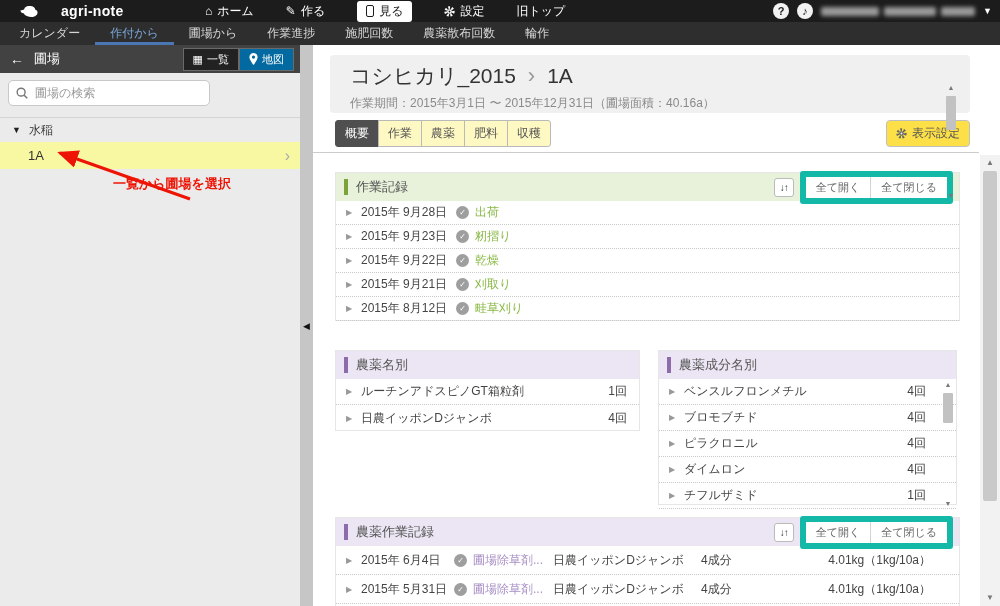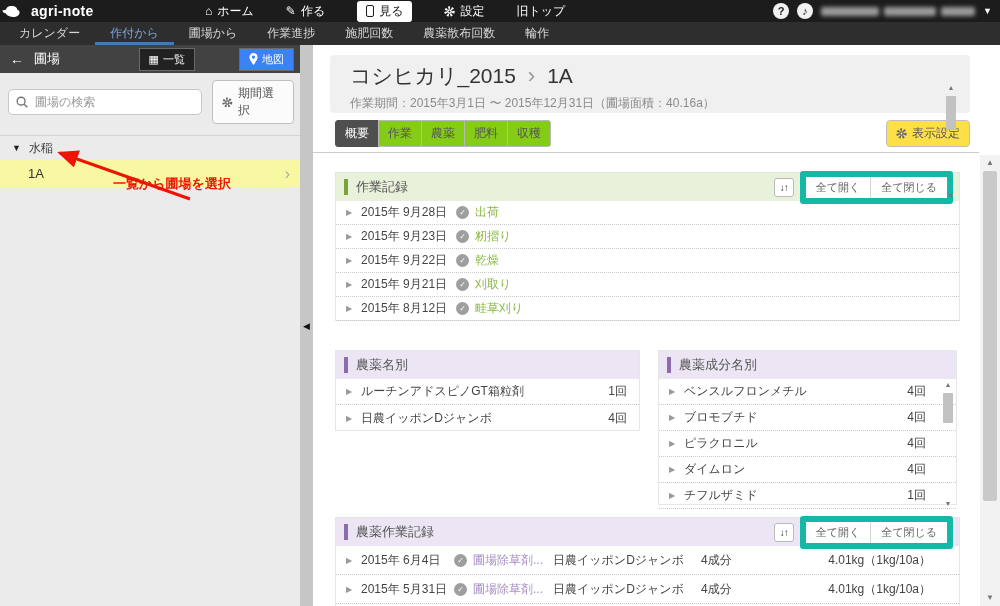--- a/index.html
+++ b/index.html
@@ -2,21 +2,21 @@
 <html><head>
 <meta charset="utf-8">
 <style>
   * { margin:0; padding:0; box-sizing:border-box; }
   body { background:#888; font-family:"Liberation Sans","DejaVu Sans",sans-serif; }
   .screen { position:relative; width:1000px; height:606px; background:#fff; overflow:hidden; }
 
   
   .topbar { position:absolute; left:0; top:0; width:1000px; height:22px; background:#1c1c1c;
             display:flex; align-items:center; color:#fff; }
-  .brand { display:flex; align-items:center; gap:11px; padding-left:2px; font-size:14px; font-weight:bold; letter-spacing:.3px; }
+  .brand { display:flex; align-items:center; gap:23px; padding-left:20px; font-size:14px; font-weight:bold; letter-spacing:.3px; }
   .topnav { position:absolute; left:205px; display:flex; align-items:center; gap:32px; font-size:12px; }
   .topnav-item { display:flex; align-items:center; gap:5px; color:#fff; cursor:pointer; }
   .topnav-item .glyph { font-size:12px; line-height:1; }
   .topnav-item.active { background:#fff; color:#1c1c1c; border-radius:3px; padding:2px 9px; font-weight:normal; }
   .tablet-glyph { display:inline-block; width:8px; height:12px; border:1.5px solid #1c1c1c; border-radius:2px; }
   .user-area { position:absolute; right:8px; display:flex; align-items:center; gap:8px; }
   .circle-btn { width:16px; height:16px; border-radius:50%; background:#f2f2f2; color:#222;
                 font-size:11px; font-weight:bold; display:flex; align-items:center; justify-content:center; line-height:1; }
   .blur-name { display:flex; gap:5px; filter:blur(2px); }
   .blur-name i { display:block; height:9px; border-radius:2px; background:#9a9a9a; }
@@ -30,21 +30,21 @@
   .subnav-item.active::after { content:""; position:absolute; left:0; right:0; bottom:0; height:3px; background:#4a77b4; }
 
   
   .sidebar { position:absolute; left:0; top:45px; width:300px; height:561px; background:#ebebeb; }
   .sb-header { height:28px; background:#424242; display:flex; align-items:center; color:#fff; font-size:13px; padding:0 6px 0 10px; }
   .sb-back { font-size:14px; font-weight:bold; margin-right:10px; cursor:pointer; }
   .sb-toggle { margin-left:auto; display:flex; }
   .sb-toggle-btn { display:flex; align-items:center; gap:4px; font-size:11px; color:#fff;
                    padding:3px 9px; border:1px solid #6a6a6a; cursor:pointer; }
   .sb-toggle-btn.sel { background:#222; }
-  .sb-toggle-btn.unsel { background:#3b82f6;margin-left:44px; }
+  .sb-toggle-btn.unsel { background:#0369a1; }
   .sb-search-row { display:flex; align-items:center; padding:7px 6px 7px 8px; gap:10px; }
   .sb-search { position:relative; width:202px; }
   .sb-search input { width:100%; height:26px; border:1px solid #c8c8c8; border-radius:5px; padding:0 8px 0 26px;
                      font-size:12px; color:#555; background:#fff; font-family:inherit; }
   .sb-search input::placeholder { color:#9a9a9a; }
   .sb-search .mag { position:absolute; left:7px; top:6px; }
   .btn { display:inline-flex; align-items:center; gap:5px; background:#fbfbfb; border:1px solid #bfbfbf;
          border-radius:4px; color:#555; font-size:12px; padding:4px 9px; cursor:pointer; }
   .sb-group { display:flex; align-items:center; gap:8px; height:25px; padding-left:12px; margin-top:4px;
               border-top:1px solid #d4d4d4; font-size:12px; color:#333; cursor:pointer; }
@@ -61,21 +61,21 @@
   .collapse-strip .glyph { font-size:9px; color:#111; }
 
   
   .main { position:absolute; left:313px; top:45px; width:687px; height:561px; background:#fff; }
   .page-head { position:absolute; left:17px; top:10px; width:640px; height:58px; background:#f0f0f0; border-radius:4px; padding:7px 20px 0; }
   .crumbs { display:flex; align-items:center; gap:12px; font-size:21px; color:#333; }
   .crumbs .sep { color:#999; font-size:22px; }
   .period-line { margin-top:5px; font-size:12px; color:#8a8a8a; }
   .tab-row { position:absolute; left:22px; top:76px; right:30px; height:25px; display:flex; align-items:center; }
   .tabs { display:flex; }
-  .tab { min-width:38px; text-align:center; font-size:12px; color:#555; background:#84cc16;
+  .tab { min-width:38px; text-align:center; font-size:12px; color:#555; background:#fef9c3;
          border:1px solid #b9b9b9; padding:4px 9px; margin-left:-1px; cursor:pointer; }
   .tab:first-child { border-radius:3px 0 0 3px; margin-left:0; }
   .tab:last-child { border-radius:0 3px 3px 0; }
   .tab.sel { background:#4f4f4f; border-color:#4f4f4f; color:#fff; }
   .display-btn { margin-left:auto; background:#fde047; }
   .main-divider { position:absolute; left:0; top:107px; width:666px; border-bottom:1px solid #ccc; }
 
   
   .panel { position:absolute; background:#fff; border:1px solid #e6e6e6; }
   .panel-head { display:flex; align-items:center; height:28px; padding:0 6px 0 8px; }
@@ -203,28 +203,20 @@
       </span>
     </div>
     <div class="sb-search-row">
       <span class="sb-search">
         <svg class="mag" width="14" height="14" viewBox="0 0 16 16">
             <circle cx="7" cy="7" r="4.5" fill="none" stroke="#777" stroke-width="1.6"></circle>
             <line x1="10.5" y1="10.5" x2="14" y2="14" stroke="#777" stroke-width="1.8"></line>
           </svg>
         <input type="text" placeholder="圃場の検索" style="">
       </span>
-      <span class="btn">
-        <svg width="11" height="11" viewBox="0 0 16 16">
-            <circle cx="8" cy="8" r="5.5" fill="none" stroke="#666" stroke-width="4" stroke-dasharray="2.5 2.2"></circle>
-            <circle cx="8" cy="8" r="3.4" fill="#666"></circle>
-            <circle cx="8" cy="8" r="1.4" fill="#fbfbfb"></circle>
-          </svg>
-        <span>期間選択</span>
-      </span>
     </div>
     <div class="sb-group">
       <span class="tri">▼</span>
       <span>水稲</span>
     </div>
     <div class="sb-item">
       <span>1A</span>
       <span class="chev">›</span>
     </div>
     <svg class="anno-arrow" width="160" height="62">

